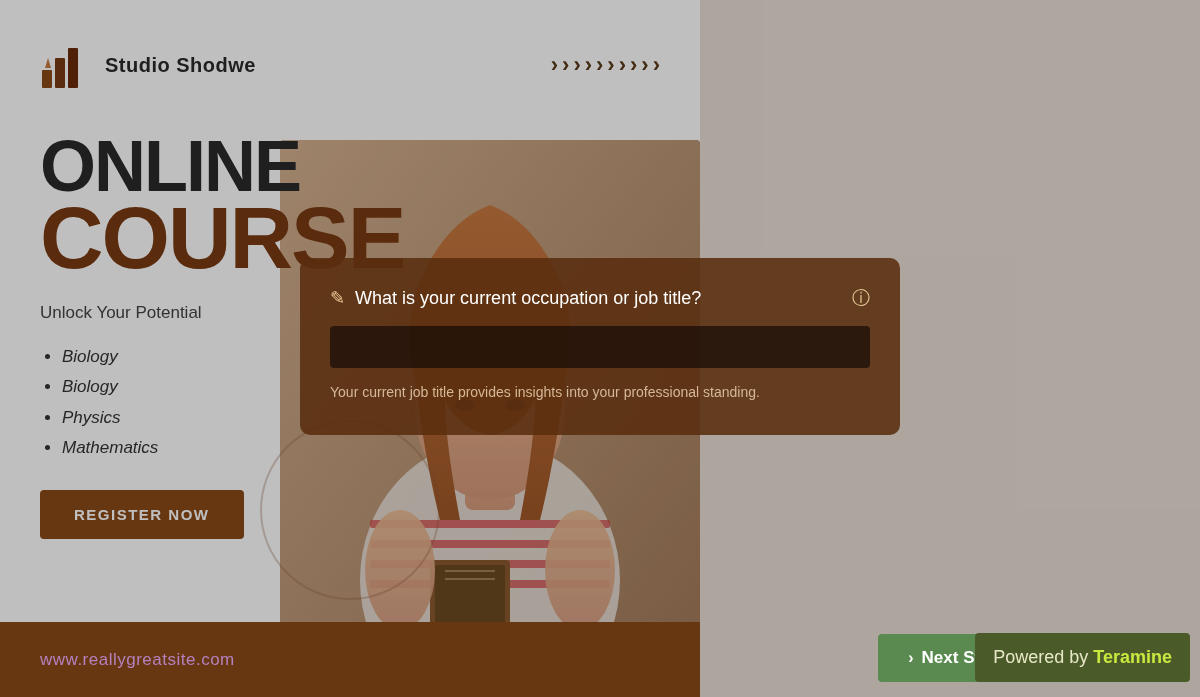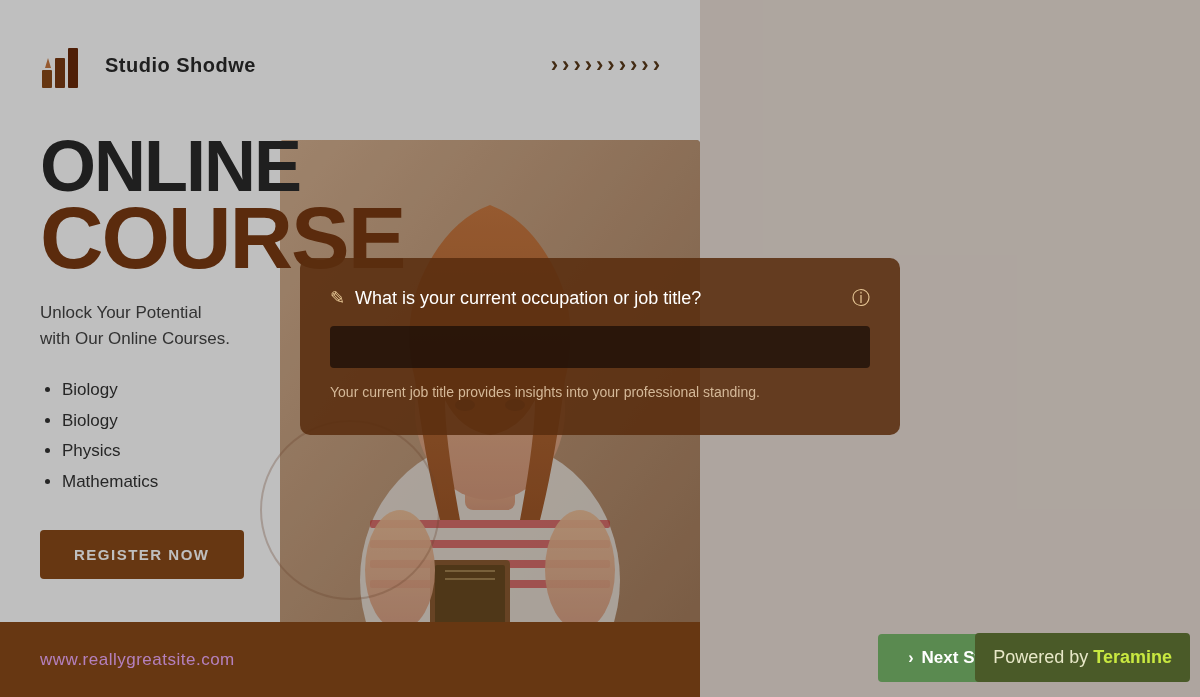--- a/index.html
+++ b/index.html
@@ -125,33 +125,34 @@
     }
 
     .subtitle {
       font-size: 17px;
       color: #444;
       margin-top: 18px;
       line-height: 1.5;
     }
 
     .subjects-list {
-      margin-top: 24px;
+      margin-top: 16px;
       list-style: disc;
       padding-left: 22px;
+      font-style: italic;
     }
 
     .subjects-list li {
       font-size: 17px;
       color: #333;
       line-height: 1.8;
     }
 
     .register-btn {
-      margin-top: 33px;
+      margin-top: 26px;
       background: #8a4a18;
       color: #ffffff;
       border: none;
       padding: 16px 34px;
       font-size: 15px;
       font-weight: 700;
       letter-spacing: 1.5px;
       cursor: pointer;
       border-radius: 4px;
     }
@@ -360,21 +361,20 @@
     <span class="chevron">›</span>
     <span class="chevron">›</span>
   </div>
 </header>
 
 <main class="main-content">
   <h1 class="title-online">ONLINE</h1>
   <h1 class="title-course">COURSE</h1>
   <p class="subtitle">
     <span>Unlock Your Potential</span><br>
-    <span>with Our Online Courses.</span>
   </p>
   <ul class="subjects-list">
     <li>Biology</li>
     <li>Biology</li>
     <li>Physics</li>
     <li>Mathematics</li>
   </ul>
   <button class="register-btn">REGISTER NOW</button>
 </main>
 

